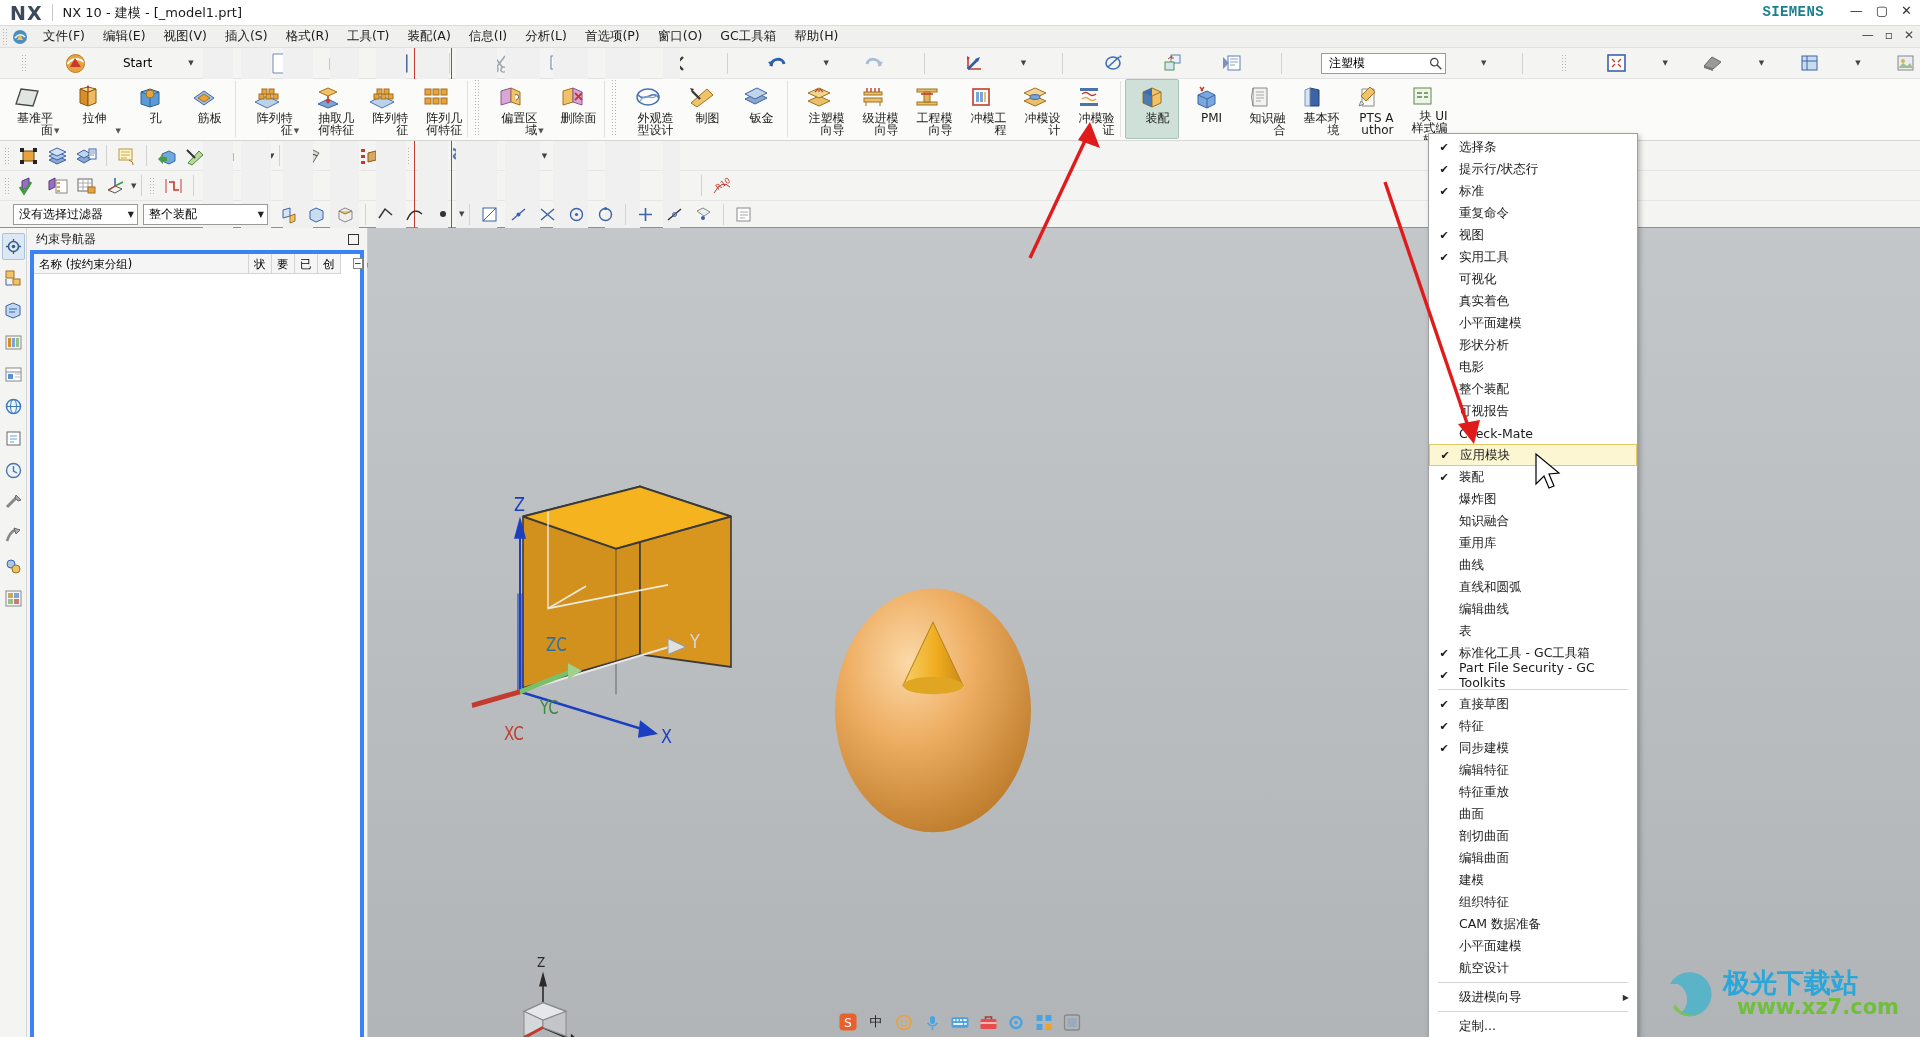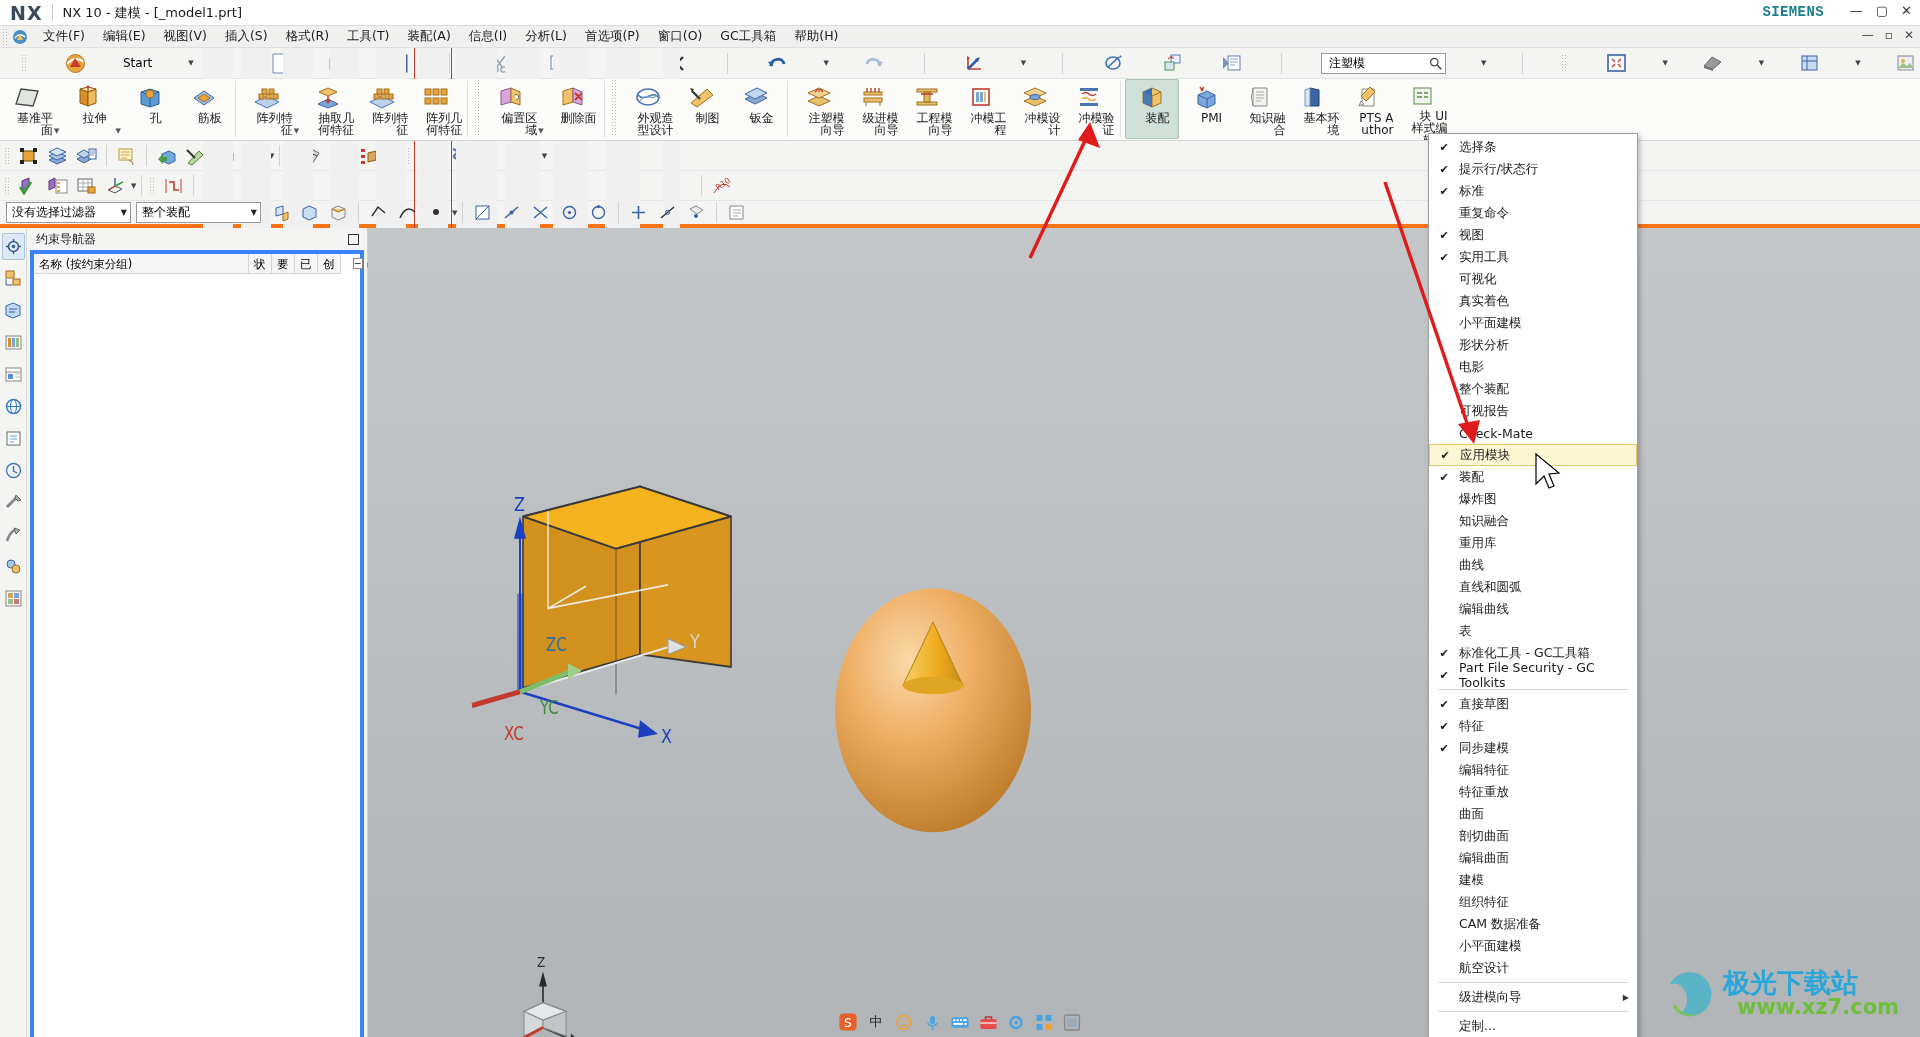--- a/index.html
+++ b/index.html
@@ -100,21 +100,21 @@
     font-size:11.5px; font-weight:bold; color:#1f4fa8; padding:0 4px;
     display:flex; flex-direction:column; align-items:center; line-height:9px;
   }
   .tol .main{ font-size:12px; }
   .tol .sub{ font-size:7.5px; }
   .tol.red{ color:#cc1111; }
 
   
   .filterbar{
     height:27px; background:#f4f4f3; display:flex; align-items:center;
-    border-bottom:4px solid #f97316; padding-left:6px;
+    border-bottom:1px solid #f97316; padding-left:13px;
   }
   .combo{
     height:21px; border:1px solid #9a9a9a; background:#fff; display:flex;
     align-items:center; justify-content:space-between; padding:0 3px 0 5px;
     font-size:12px; margin-right:5px;
   }
   .combo .ar{ font-size:8px; color:#222; padding-left:7px; }
 
   
   .main{ display:flex; height:843px; background:#f0f0f0; }

